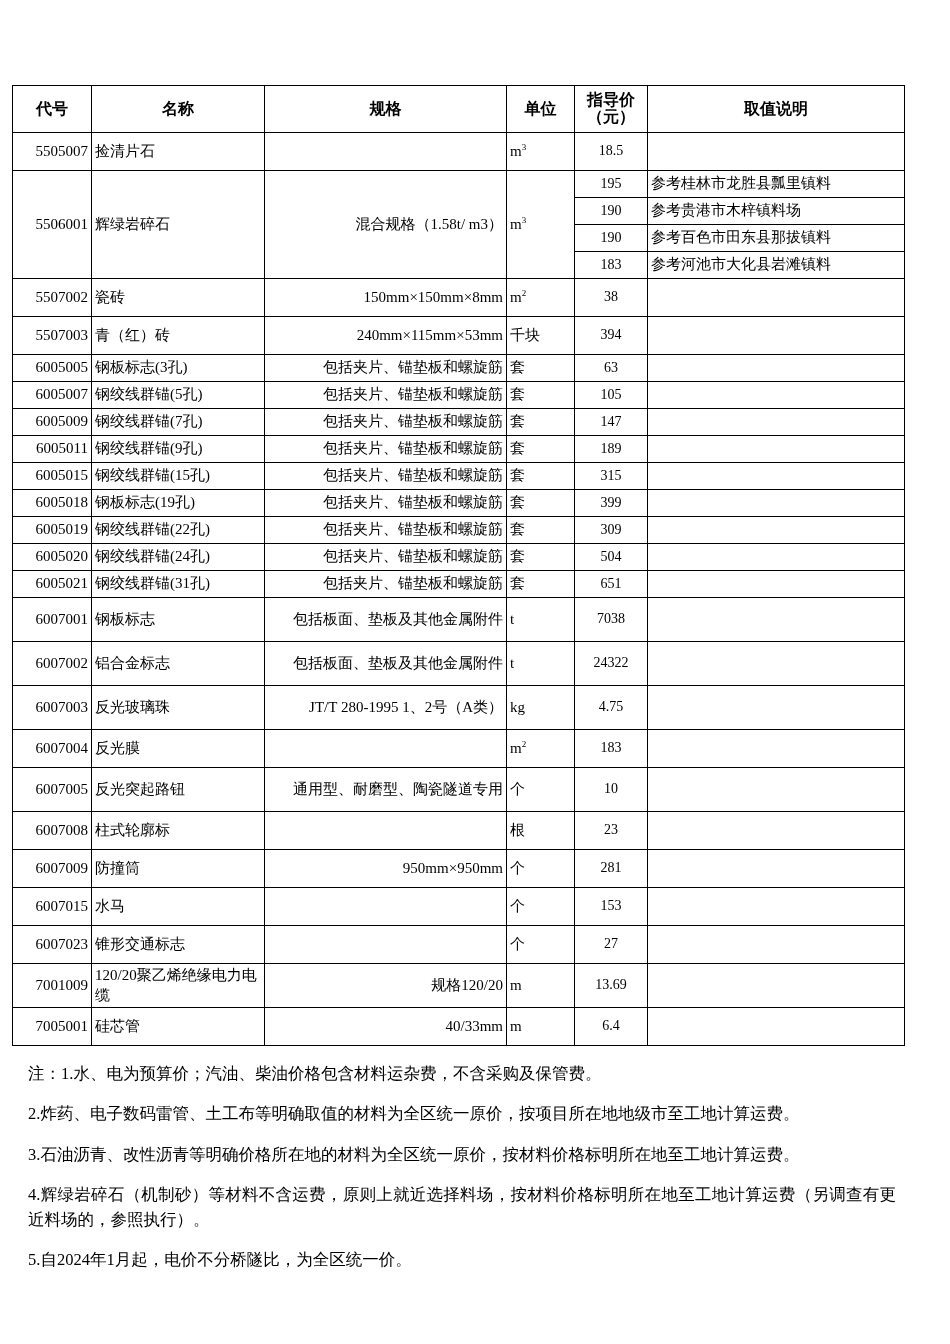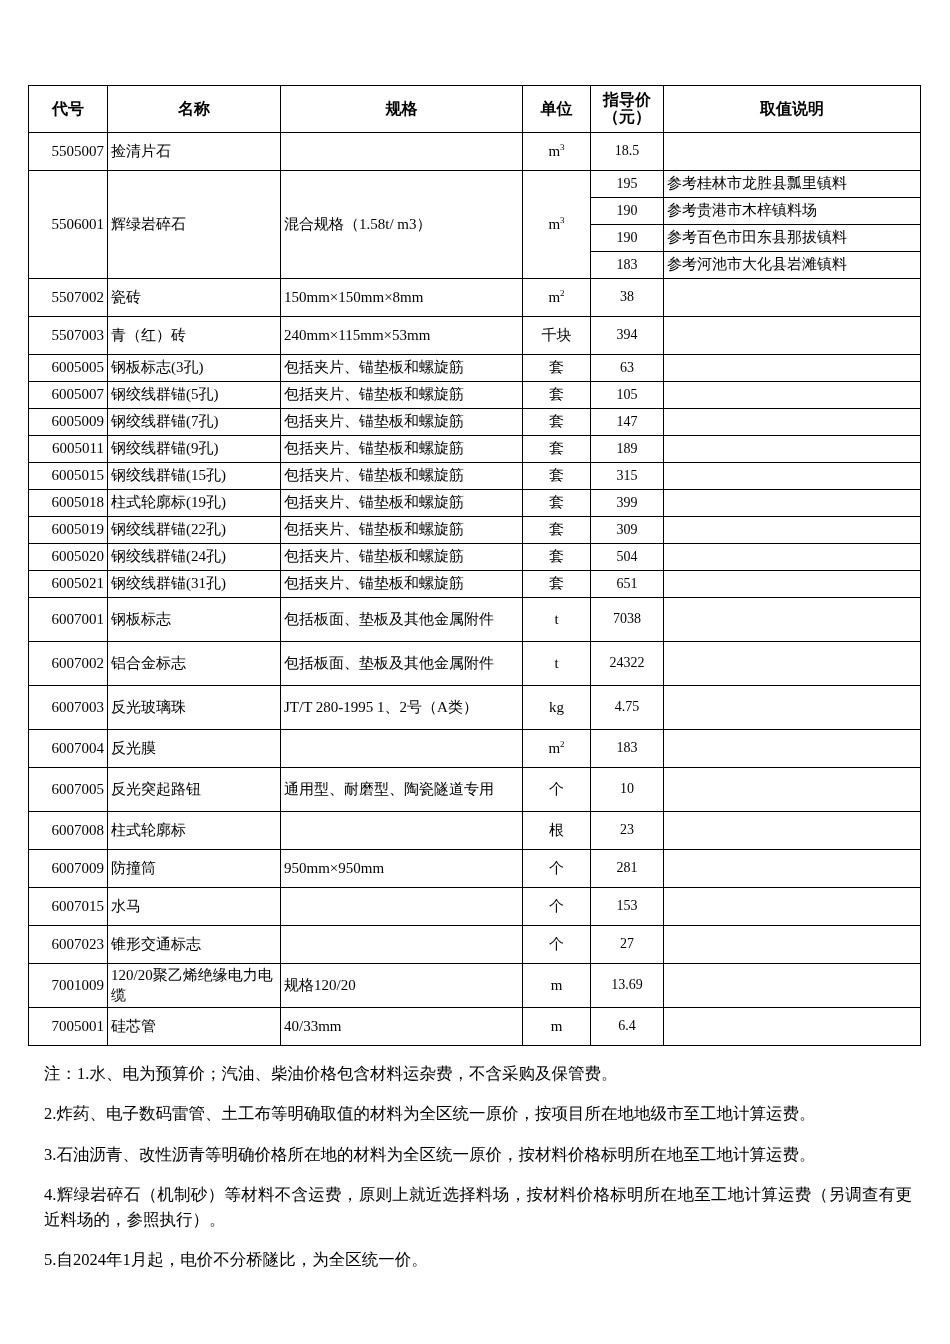--- a/index.html
+++ b/index.html
@@ -13,21 +13,21 @@
     height: 1344px;
     font-family: "Liberation Serif", "DejaVu Serif", serif;
     color: #000000;
     overflow: hidden;
   }
   .page {
     position: relative;
     width: 950px;
     height: 1344px;
     box-sizing: border-box;
-    padding: 85px 30px 0 28px;
+    padding: 85px 30px 0 12px;
   }
 
   table.price-table {
     width: 892px;
     border-collapse: collapse;
     table-layout: fixed;
     font-size: 15px;
     line-height: 1.15;
   }
   table.price-table td,
@@ -47,22 +47,22 @@
   }
   .col-code   { width: 79px;  }
   .col-name   { width: 173px; }
   .col-spec   { width: 242px; }
   .col-unit   { width: 68px;  }
   .col-price  { width: 73px;  }
   .col-note   { width: 257px; }
 
   td.code   { text-align: right;   padding-left: 4px; font-size: 15px; }
   td.name   { text-align: left;   padding-left: 4px; font-size: 15px; white-space: normal; }
-  td.spec   { text-align: left; font-size: 15px; white-space: normal; }
-  td.unit   { text-align: center; font-size: 15px; }
+  td.spec   { text-align: right; font-size: 15px; white-space: normal; }
+  td.unit   { font-size: 15px; }
   td.price  { text-align: center; font-size: 14px; }
   td.note   { text-align: left; padding-left: 3px; font-size: 15px; }
 
   .hdr-stack { display: block; line-height: 1.05; }
 
   sup.sup { font-size: 9px; vertical-align: super; line-height: 0; }
 
   .r-tall { height: 38px; }
   .r-std  { height: 27px; }
   .r-two  { height: 44px; }
@@ -187,21 +187,21 @@
         <tr class="r-std">
           <td class="code" rowspan="1">6005015</td>
           <td class="name" rowspan="1">钢绞线群锚(15孔)</td>
           <td class="spec" rowspan="1">包括夹片、锚垫板和螺旋筋</td>
           <td class="unit" rowspan="1">套</td>
           <td class="price">315</td>
           <td class="note"></td>
         </tr>
         <tr class="r-std">
           <td class="code" rowspan="1">6005018</td>
-          <td class="name" rowspan="1">柱式轮廓标(19孔)</td>
+          <td class="name" rowspan="1">钢板标志(19孔)</td>
           <td class="spec" rowspan="1">包括夹片、锚垫板和螺旋筋</td>
           <td class="unit" rowspan="1">套</td>
           <td class="price">399</td>
           <td class="note"></td>
         </tr>
         <tr class="r-std">
           <td class="code" rowspan="1">6005019</td>
           <td class="name" rowspan="1">钢绞线群锚(22孔)</td>
           <td class="spec" rowspan="1">包括夹片、锚垫板和螺旋筋</td>
           <td class="unit" rowspan="1">套</td>

